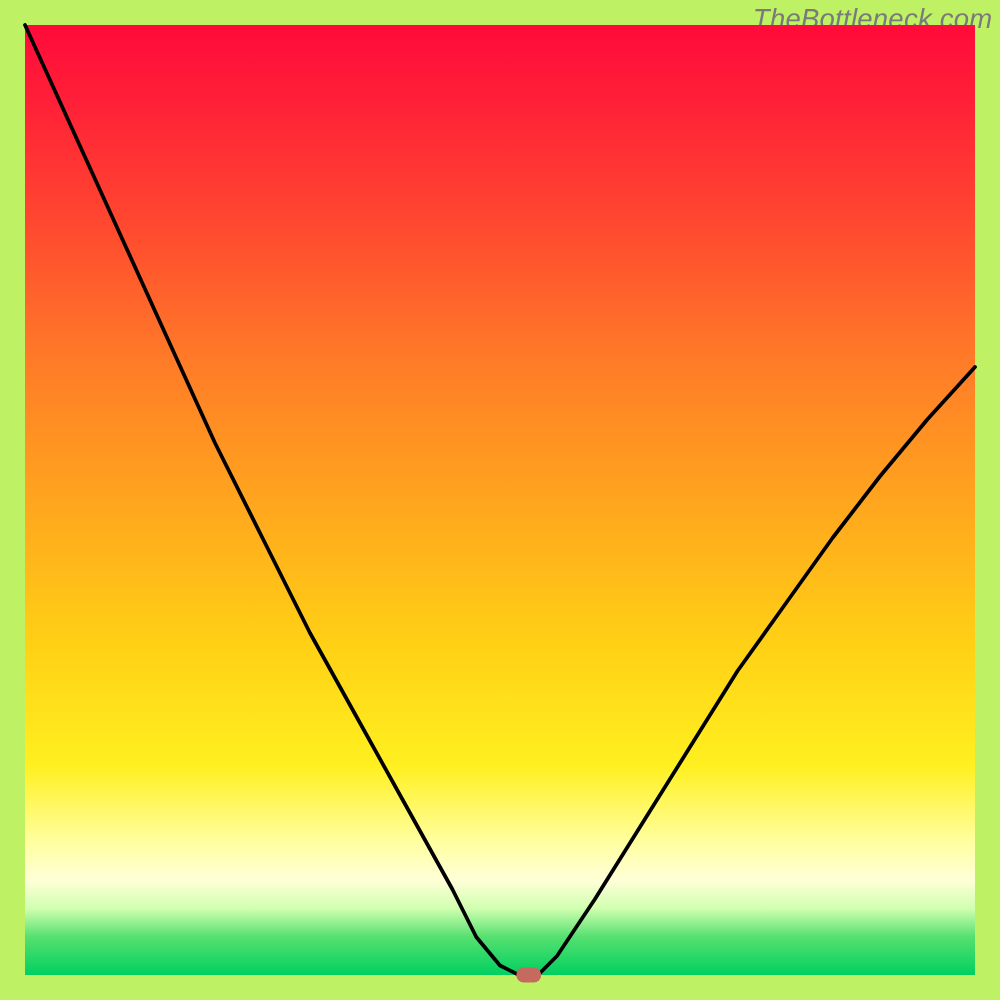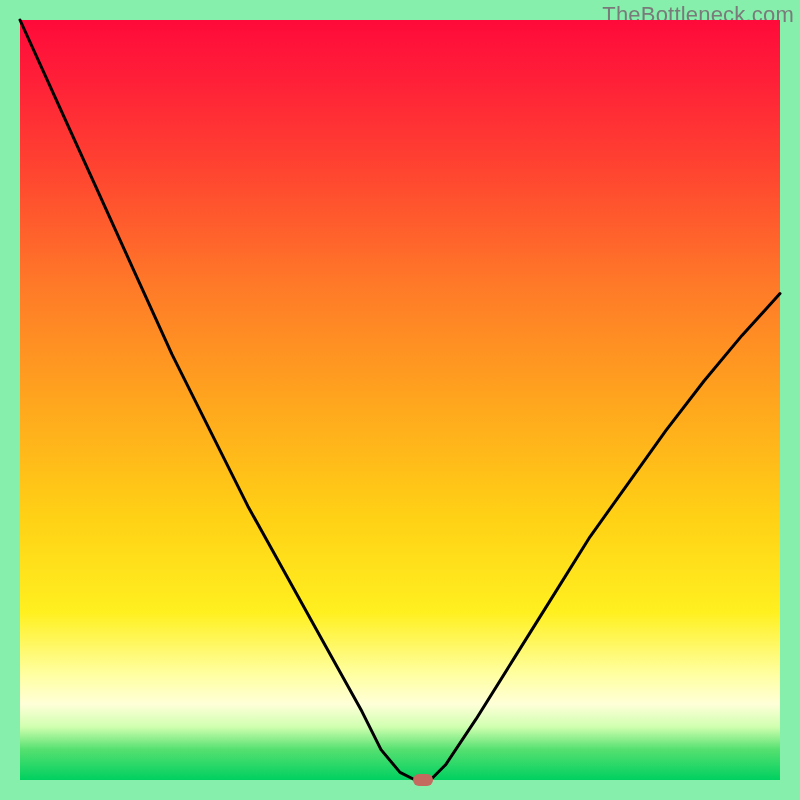--- a/index.html
+++ b/index.html
@@ -8,21 +8,22 @@
     width: 800px;
     height: 800px;
     background: #000;
     overflow: hidden;
     font-family: Arial, Helvetica, sans-serif;
   }
   .frame {
     position: relative;
     width: 800px;
     height: 800px;
-    background: #86efac;
+    background: #bef264;
+    font-style: italic;
   }
   .plot-area {
     position: absolute;
     left: 20px;
     top: 20px;
     width: 760px;
     height: 760px;
     
     background: linear-gradient(to bottom,
       #ff0a3a 0%,

